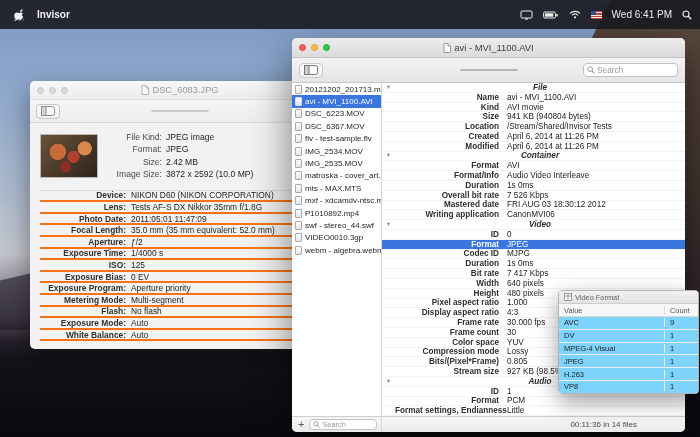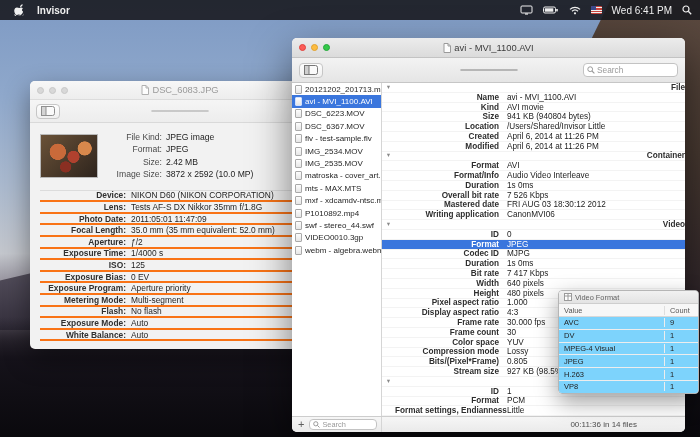--- a/index.html
+++ b/index.html
@@ -13,21 +13,21 @@
   .wp-far { position:absolute; left:0; right:0; top:220px; height:110px;
     background:linear-gradient(180deg,#6f6a78,#332e3b);
     clip-path:polygon(0 55%,10% 40%,22% 58%,34% 35%,48% 60%,60% 42%,72% 65%,85% 48%,100% 70%,100% 100%,0 100%); }
   .wp-cliff { position:absolute; top:0; right:0; width:320px; height:437px;
     background:linear-gradient(200deg,#5c4a40 0%,#463830 28%,#2a2128 60%,#120f16 100%);
     clip-path:polygon(100% 0,72% 0,60% 18%,44% 42%,30% 72%,22% 100%,100% 100%); }
   .wp-valley { position:absolute; left:0; right:0; bottom:0; height:120px;
     background:linear-gradient(180deg,rgba(18,15,22,0) 0%,#15121a 35%,#0a090d 100%); }
 
   
-  .menubar { position:absolute; top:0; left:0; right:0; height:20px; z-index:10;
+  .menubar { position:absolute; top:0; left:0; right:0; height:29px; z-index:10;
     background:rgba(26,27,32,.9); color:#f0f0f0; font-size:10px;
     display:flex; align-items:center; justify-content:space-between; padding:0 8px; }
   .mb-left, .mb-right { display:flex; align-items:center; }
   .mb-left { gap:0; }
   .apple-btn { display:flex; align-items:center; padding:0 6px; }
   .app-name { font-weight:bold; padding:0 7px; }
   .mb-item { padding:0 7px; }
   .mb-right { gap:10px; }
   .mb-ico { display:flex; align-items:center; }
   .flag { position:relative; width:11px; height:8px; border-radius:1px; overflow:hidden;
@@ -94,21 +94,21 @@
   .sb-item { display:flex; align-items:center; gap:3px; height:12.4px; padding:0 3px; font-size:8px; color:#1f1f1f; white-space:nowrap; overflow:hidden; }
   .sb-item.selected { background:#3a76dd; color:#fff; }
   .file-ico { width:7px; height:9px; flex:none; background:linear-gradient(#fdfdfd,#e6e6e6); border:1px solid #a9a9a9; border-radius:1px; }
   .sb-item.selected .file-ico { border-color:#cfe0ff; }
   .details { flex:1; overflow:hidden; background:#fff; }
   .drow { display:grid; grid-template-columns:13px 112px 1fr; align-items:center; height:9.8px; font-size:8.2px; border-bottom:1px solid #f3f3f3; }
   .drow .tri { visibility:hidden; font-size:5.5px; color:#8a8a8a; text-align:center; line-height:1; }
   .drow.header .tri { visibility:visible; }
   .drow .dk { text-align:right; font-weight:bold; color:#2e2e2e; padding-right:8px; white-space:nowrap; overflow:hidden; }
   .drow .dv { color:#1c1c1c; white-space:nowrap; overflow:hidden; }
-  .drow.header .dk { grid-column:2/4; text-align:right; padding-right:0; }
+  .drow.header .dk { grid-column:2/4; text-align:center; padding-right:0;font-style:italic; }
   .drow.selected { background:#3a76dd; }
   .drow.selected .dk, .drow.selected .dv { color:#fff; }
   .bottombar { height:16px; border-top:1px solid #cdcdcd; background:linear-gradient(#f6f6f6,#eaeaea); display:flex; align-items:stretch; font-size:8px; color:#555; }
   .bb-left { width:90px; flex:none; border-right:1px solid #d5d5d5; display:flex; align-items:center; gap:3px; padding:0 4px; }
   .add-button { font-size:11px; color:#5e5e5e; line-height:1; padding:0 2px; }
   .bb-search { flex:1; height:11px; }
   .bb-search input { font-size:7.4px; }
   .bb-right { flex:1; display:flex; align-items:center; justify-content:flex-end; padding-right:48px; color:#4d4d4d; }
 
   
@@ -421,21 +421,21 @@
             <span class="dv">AVI movie</span>
           </div>
           <div class="drow">
             <span class="tri">▼</span>
             <span class="dk">Size</span>
             <span class="dv">941 KB (940804 bytes)</span>
           </div>
           <div class="drow">
             <span class="tri">▼</span>
             <span class="dk">Location</span>
-            <span class="dv">/Users/Shared/Invisor Little</span>
+            <span class="dv">/Stream/Shared/Invisor Tests</span>
           </div>
           <div class="drow">
             <span class="tri">▼</span>
             <span class="dk">Created</span>
             <span class="dv">April 6, 2014 at 11:26 PM</span>
           </div>
           <div class="drow">
             <span class="tri">▼</span>
             <span class="dk">Modified</span>
             <span class="dv">April 6, 2014 at 11:26 PM</span>

